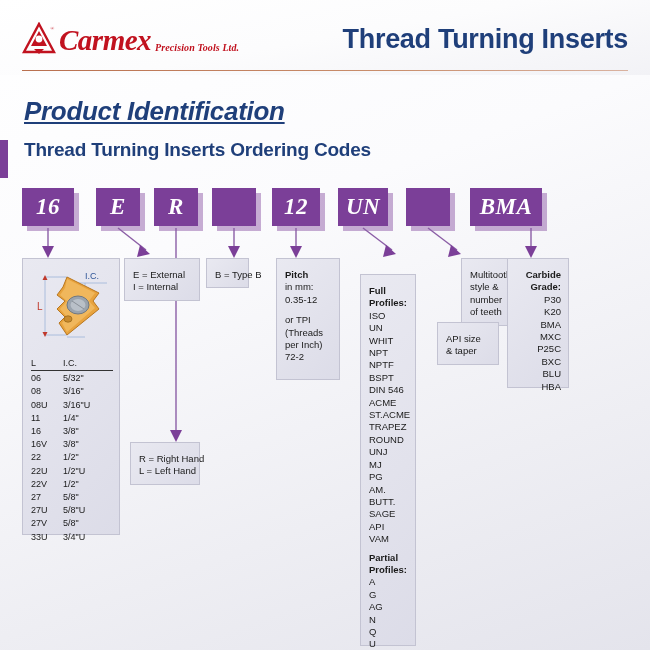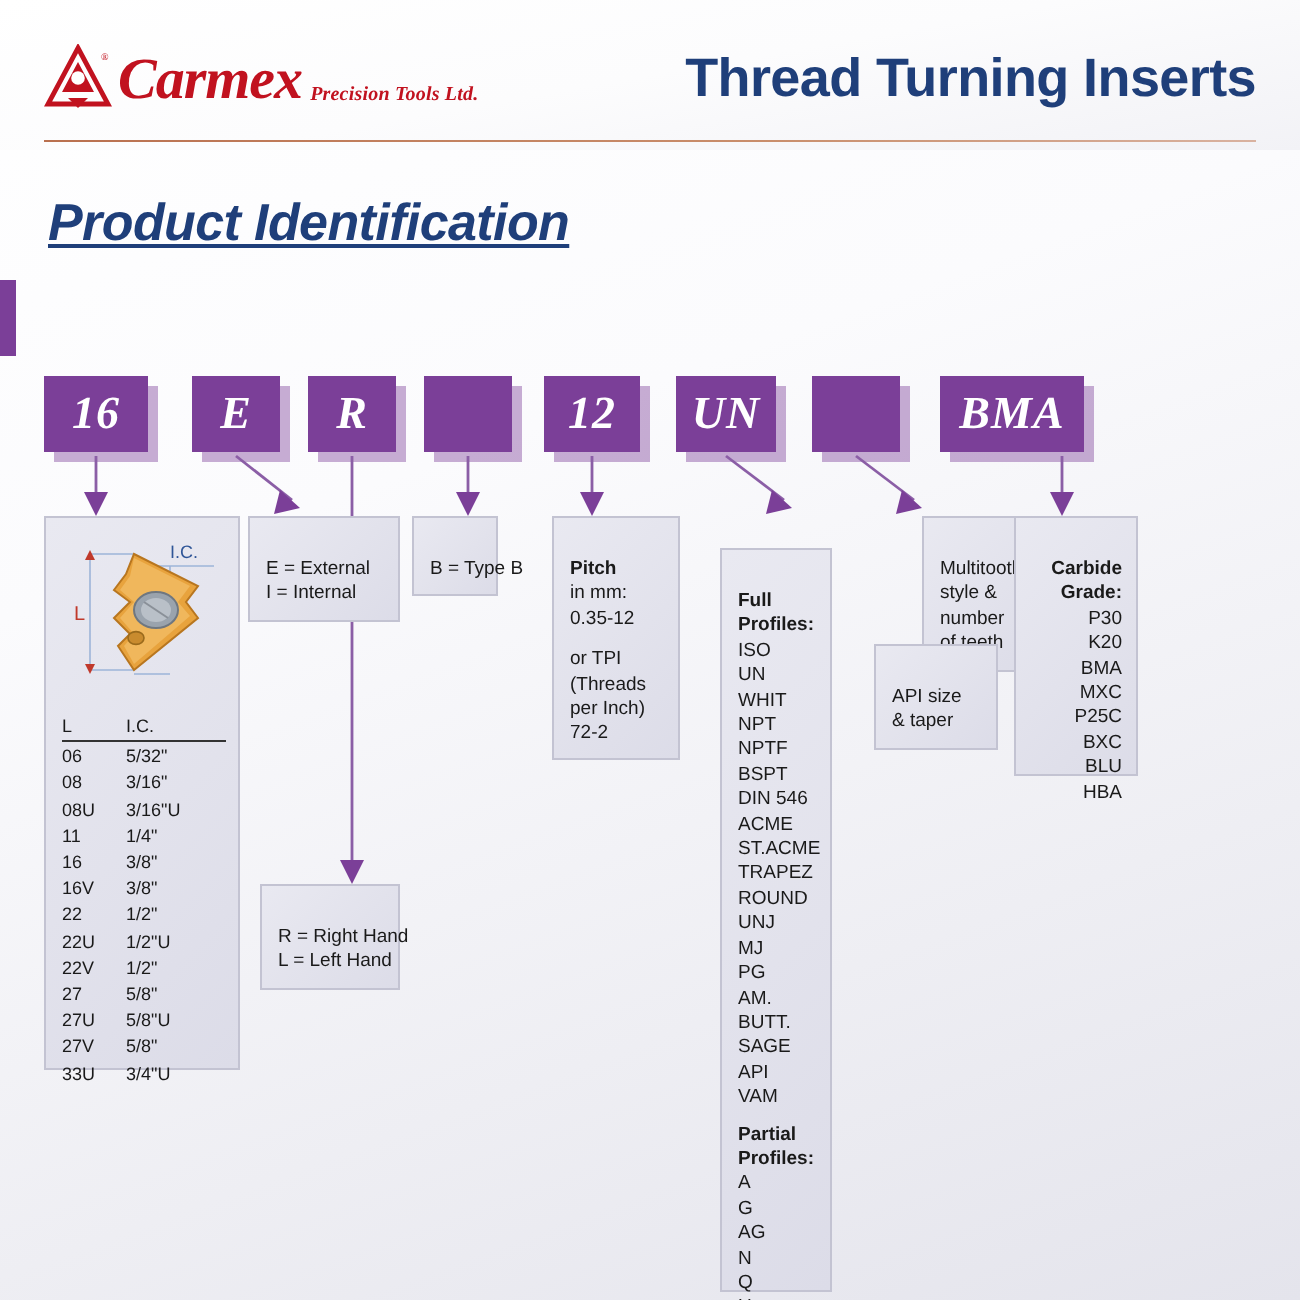--- a/index.html
+++ b/index.html
@@ -134,21 +134,21 @@
   .conn polygon {
     fill: #7b3f98;
   }
 
   
   .info-box {
     position: absolute;
     background: linear-gradient(135deg, #e9e9f1 0%, #e2e2ec 55%, #dcdce8 100%);
     border: 1px solid #c3c3d2;
     box-sizing: border-box;
-    padding: 20px 7px 6px 8px;
+    padding: 10px 7px 6px 8px;
     font-size: 9.5px;
     line-height: 12.4px;
     color: #1a1a1a;
   }
   .info-box b, .bold {
     font-weight: bold;
   }
   .spacer {
     height: 8px;
   }
@@ -210,20 +210,21 @@
       </div>
       <div class="logo-text">Carmex</div>
       <div class="logo-sub">Precision Tools Ltd.</div>
     </div>
     <div id="header-title">Thread Turning Inserts</div>
     <div id="header-rule"></div>
   </div>
 
   <div id="title-main">Product Identification</div>
   <div id="accent-bar"></div>
+  <div id="title-sub">Thread Turning Inserts Ordering Codes</div>
 
   <div class="code-box" style="left:22px;  top:188px; width:52px; height:38px;">16</div>
   <div class="code-box" style="left:96px;  top:188px; width:44px; height:38px;">E</div>
   <div class="code-box" style="left:154px; top:188px; width:44px; height:38px;">R</div>
   <div class="code-box" style="left:212px; top:188px; width:44px; height:38px;"></div>
   <div class="code-box" style="left:272px; top:188px; width:48px; height:38px;">12</div>
   <div class="code-box" style="left:338px; top:188px; width:50px; height:38px;">UN</div>
   <div class="code-box" style="left:406px; top:188px; width:44px; height:38px;"></div>
   <div class="code-box" style="left:470px; top:188px; width:72px; height:38px;">BMA</div>
 

